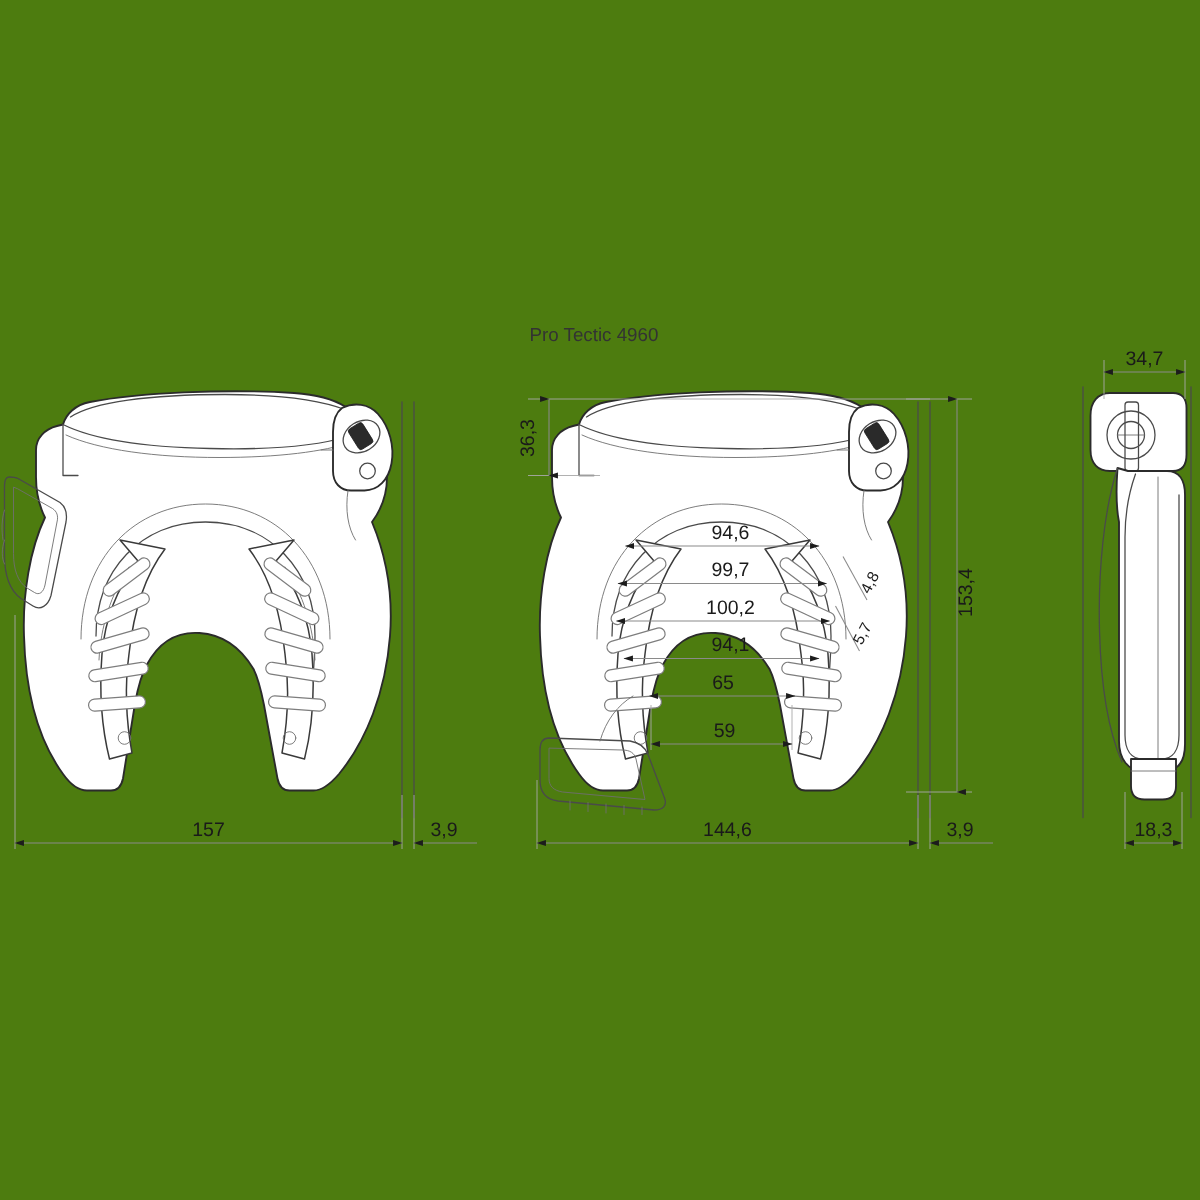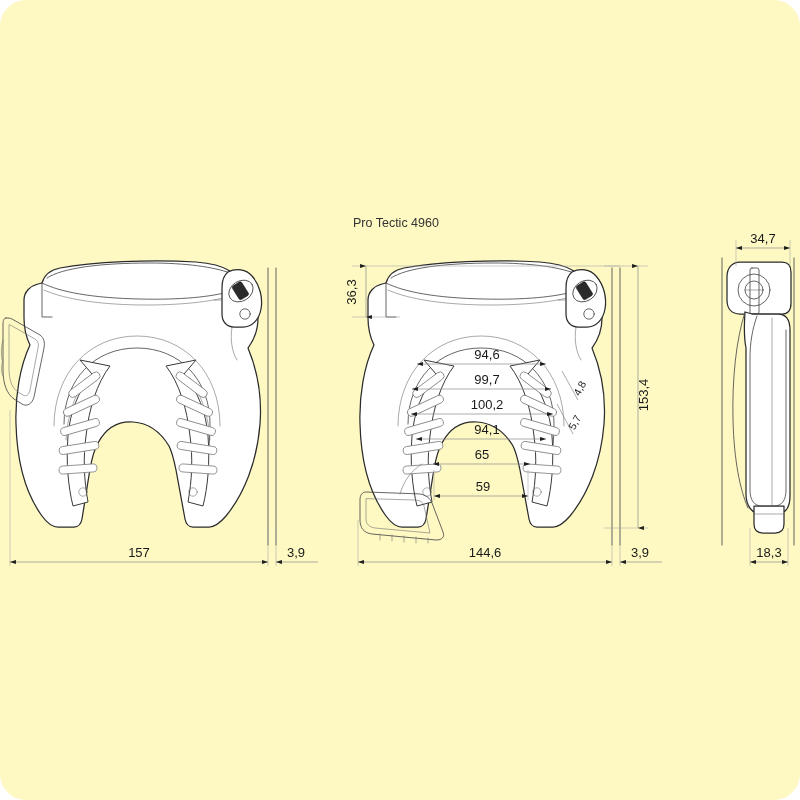--- a/index.html
+++ b/index.html
@@ -12,22 +12,21 @@
     width: 800px;
     height: 800px;
     overflow: hidden;
     font-family: "Liberation Sans", sans-serif;
     color: #1a1a1a;
   }
   #sheet {
     position: relative;
     width: 800px;
     height: 800px;
-    background: #fef9c3;
-    border-radius: 26px;
+    background: #4d7c0f;
   }
   #drawing-svg {
     position: absolute;
     left: 0;
     top: 0;
     width: 800px;
     height: 800px;
     display: block;
   }
   .dim-text {

